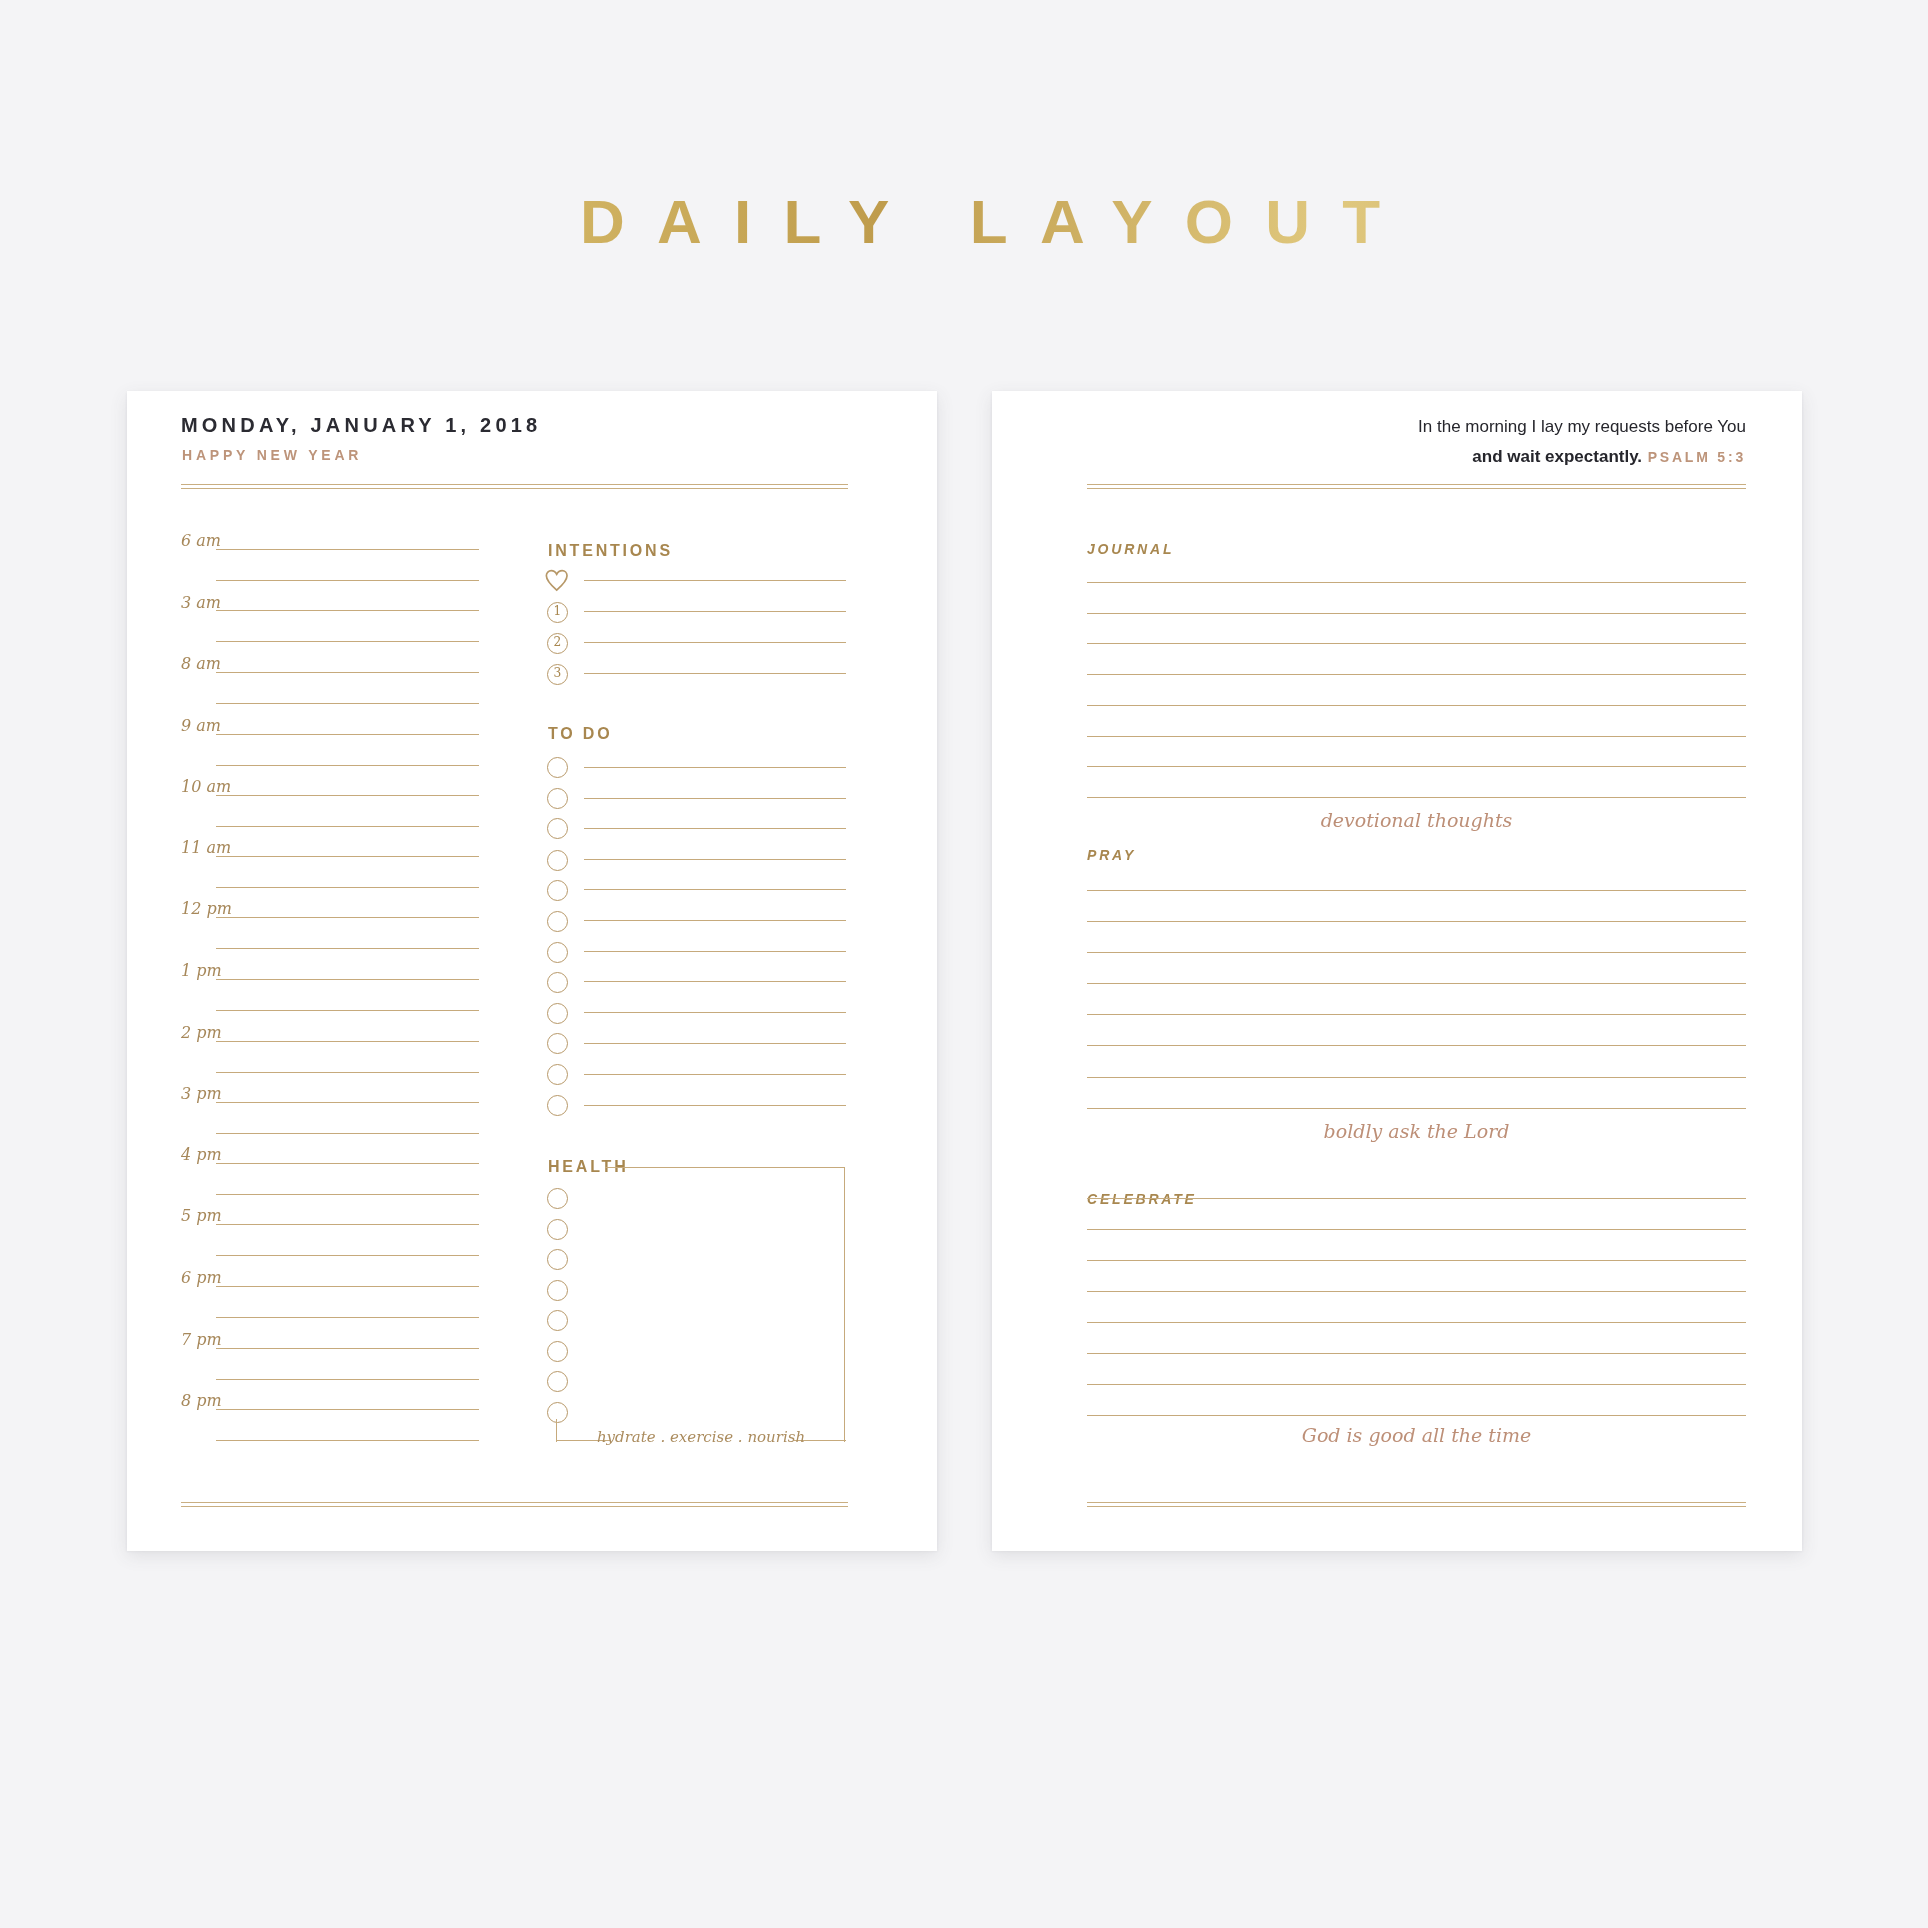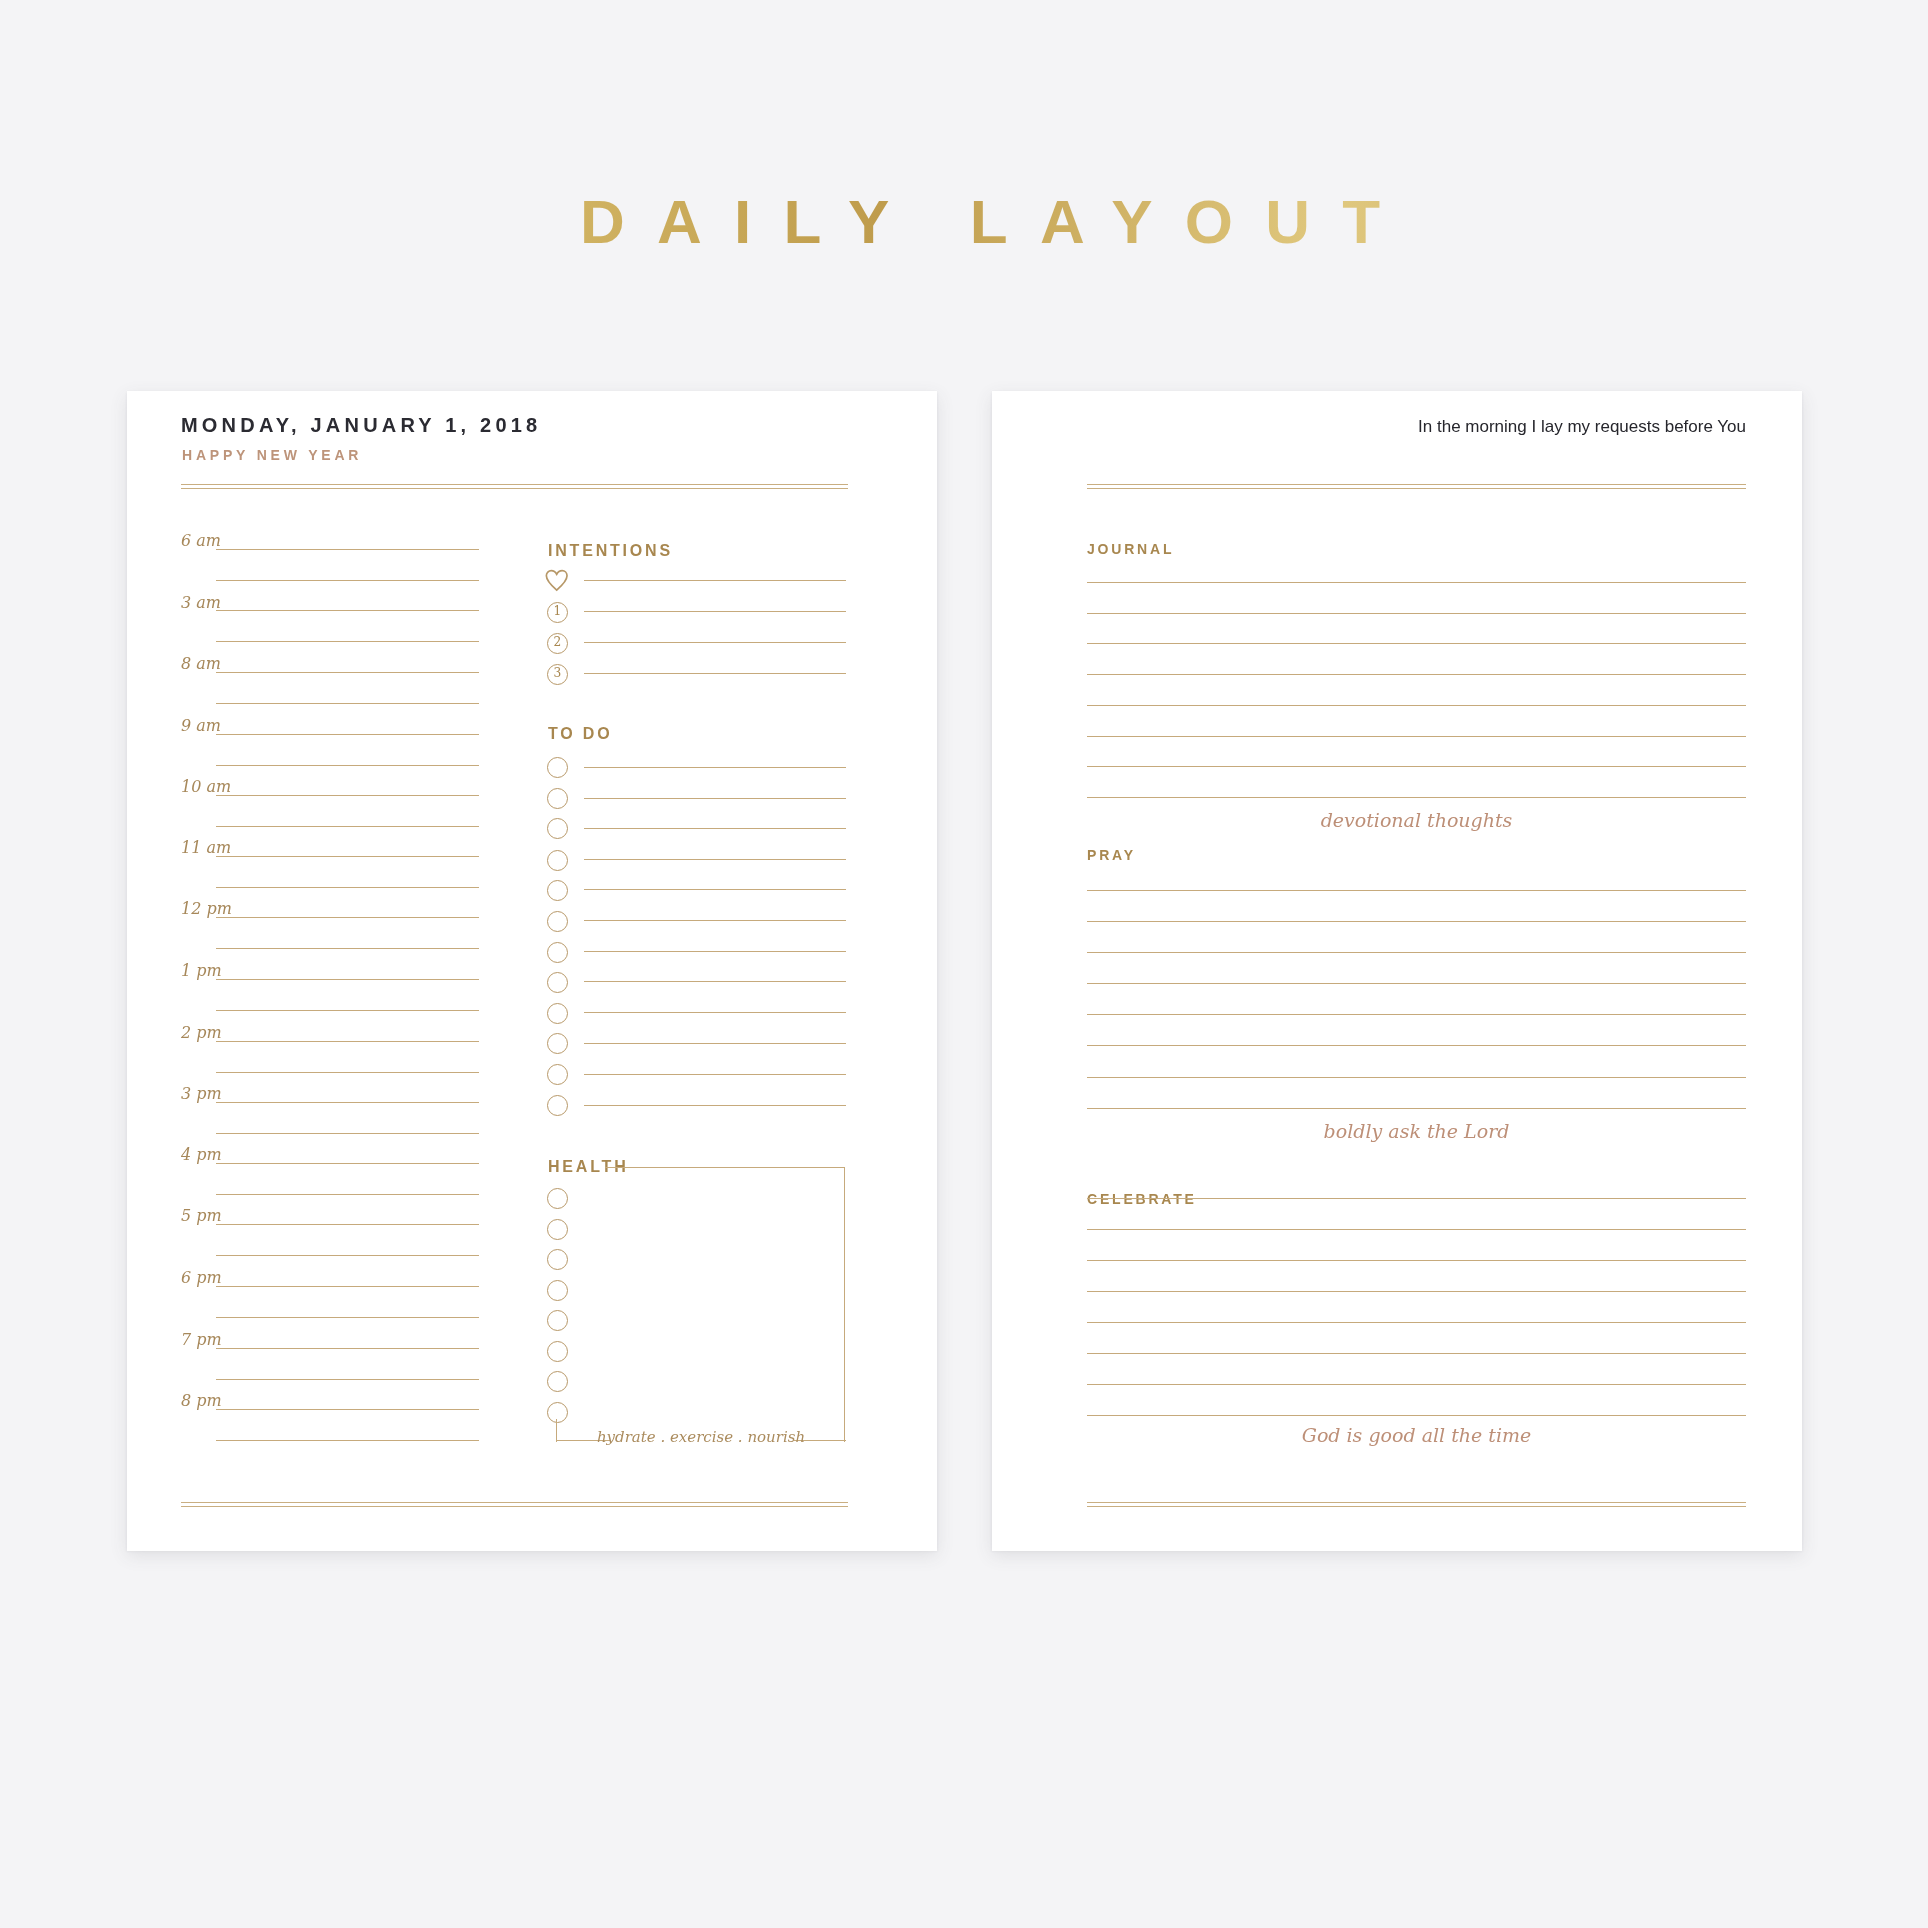--- a/index.html
+++ b/index.html
@@ -88,21 +88,21 @@
     text-align:right;line-height:30px;
     font-size:17px;color:#26262c;
   }
   .verse .v2-bold{font-weight:bold;}
   .verse .ref{
     font-size:14px;font-weight:bold;letter-spacing:2.8px;color:#bd947a;
     margin-left:5.6px;
   }
   .rp-heading{
     position:absolute;left:95px;
-    font-size:14px;font-weight:bold;letter-spacing:2.8px;color:#a8874f;
+    font-size:14px;font-weight:bold;letter-spacing:2.8px;color:#a8874f;font-style:italic;
   }
   .rp-line{left:95px;width:659px;}
   .rp-caption{
     position:absolute;left:95px;width:659px;text-align:center;
     font-family:"DejaVu Serif", serif;font-style:italic;
     font-size:19px;color:#bd8f77;
   }
 </style>
 </head>
 <body>
@@ -222,20 +222,21 @@
   <div class="vline" style="left:429px;top:1028px;height:22.6px"></div>
   <div class="hline" style="left:429px;top:1049px;width:54px"></div>
   <div class="health-caption">hydrate . exercise . nourish</div>
 
   <div class="double-rule lp-rule rule-bottom"></div>
 </section>
 
 <section class="page right">
   <div class="verse">
     <div>In the morning I lay my requests before You</div>
+    <div><span class="v2-bold">and wait expectantly.</span><span class="ref">PSALM 5:3</span></div>
   </div>
   <div class="double-rule rp-rule rule-top"></div>
   <div id="rp-sections">
       <div class="rp-heading" style="top:150px">JOURNAL</div>
       <div class="sline rp-line" style="top:191px"></div>
       <div class="sline rp-line" style="top:222px"></div>
       <div class="sline rp-line" style="top:252px"></div>
       <div class="sline rp-line" style="top:283px"></div>
       <div class="sline rp-line" style="top:314px"></div>
       <div class="sline rp-line" style="top:345px"></div>

